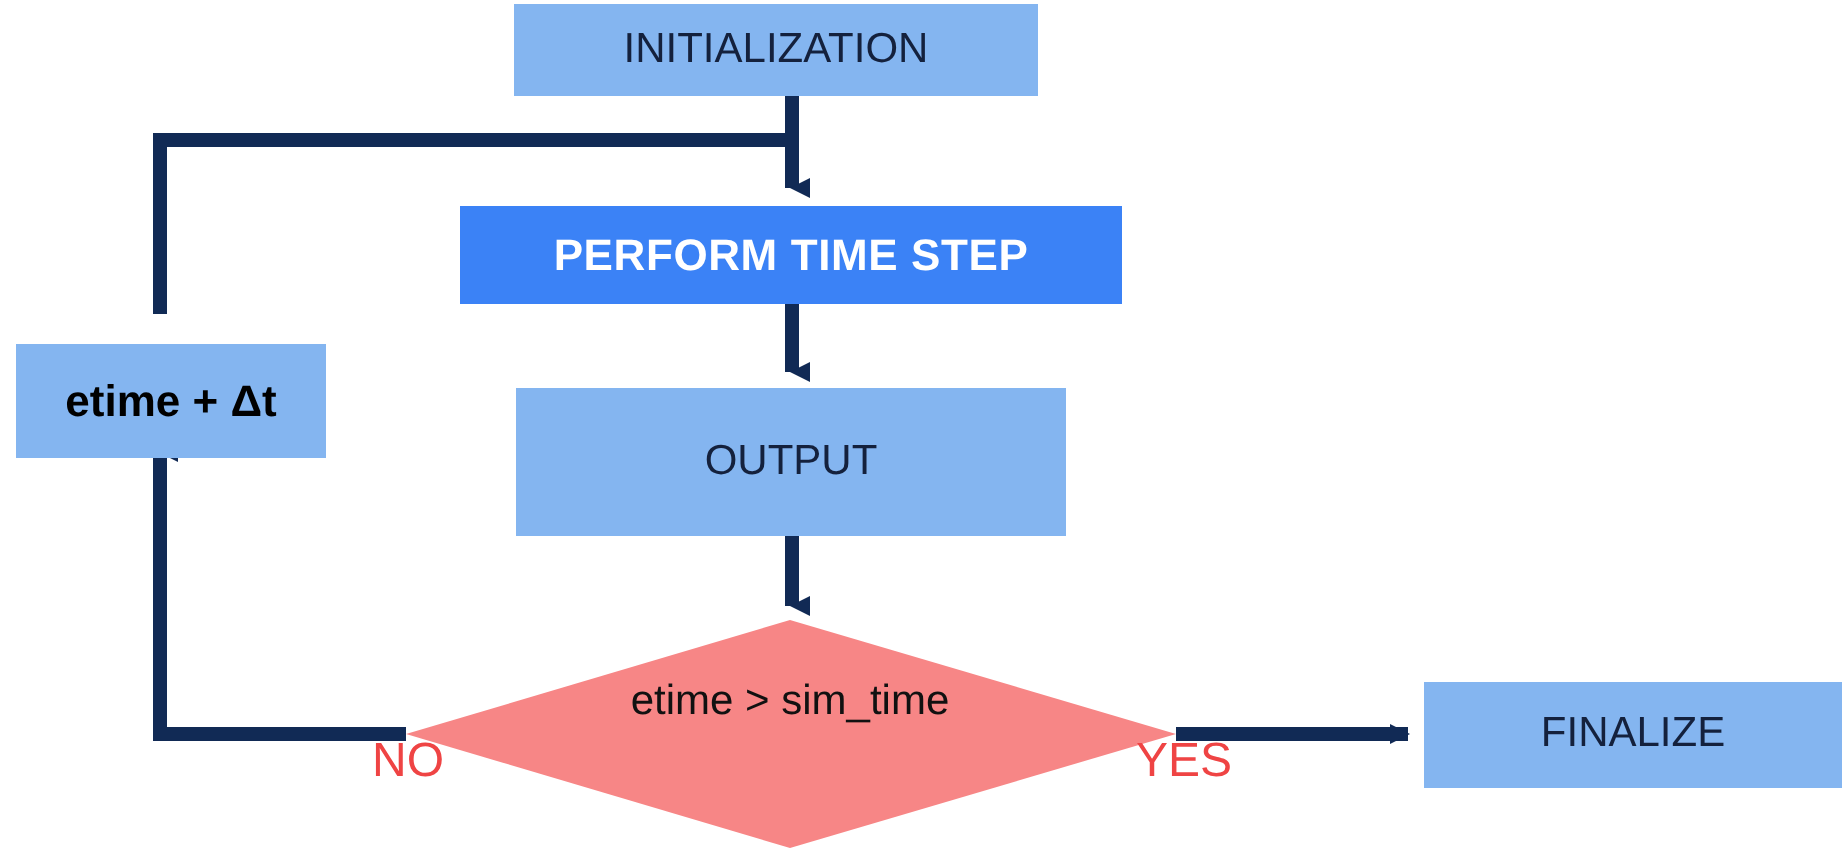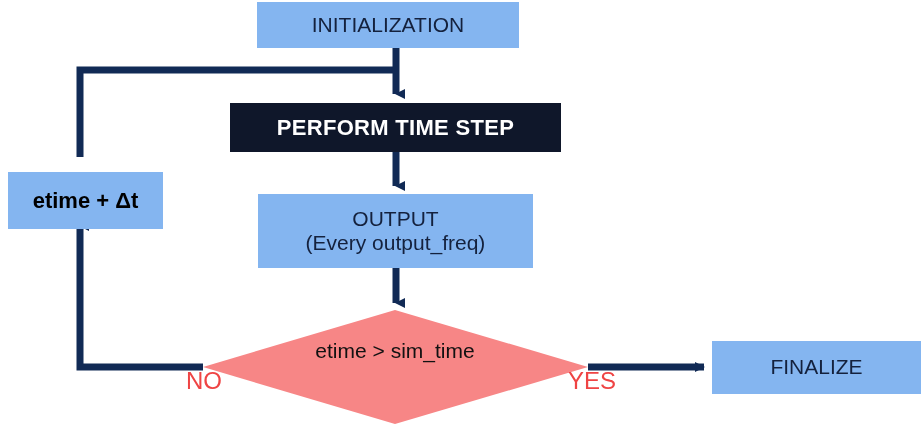--- a/index.html
+++ b/index.html
@@ -28,21 +28,21 @@
     align-items: center;
     justify-content: center;
     text-align: center;
     line-height: 1.16;
   }
   .node-light {
     background: #84b5f0;
     color: #14213d;
   }
   .node-dark {
-    background: #0f172a;
+    background: #3b82f6;
     color: #ffffff;
     font-weight: bold;
   }
   .node-diamond-label {
     background: transparent;
     color: #111111;
   }
 
   
   #node-initialization {
@@ -122,21 +122,20 @@
 <div class="node node-light" id="node-initialization">
   <span>INITIALIZATION</span>
 </div>
 
 <div class="node node-dark" id="node-perform-time-step">
   <span>PERFORM TIME STEP</span>
 </div>
 
 <div class="node node-light" id="node-output">
   <span>OUTPUT</span>
-  <span class="line2">(Every output_freq)</span>
 </div>
 
 <div class="node node-light" id="node-etime">
   <span>etime + Δt</span>
 </div>
 
 <div class="node node-light" id="node-finalize">
   <span>FINALIZE</span>
 </div>
 

